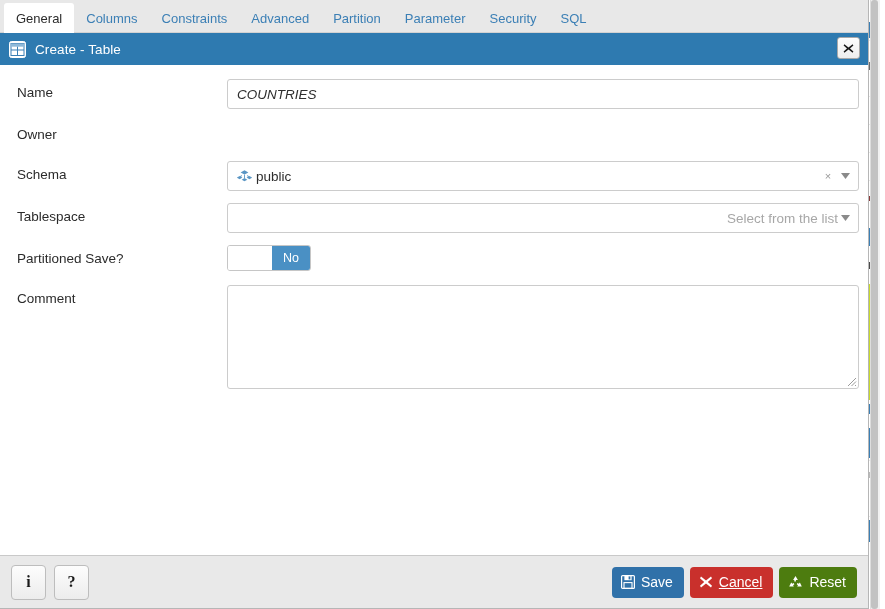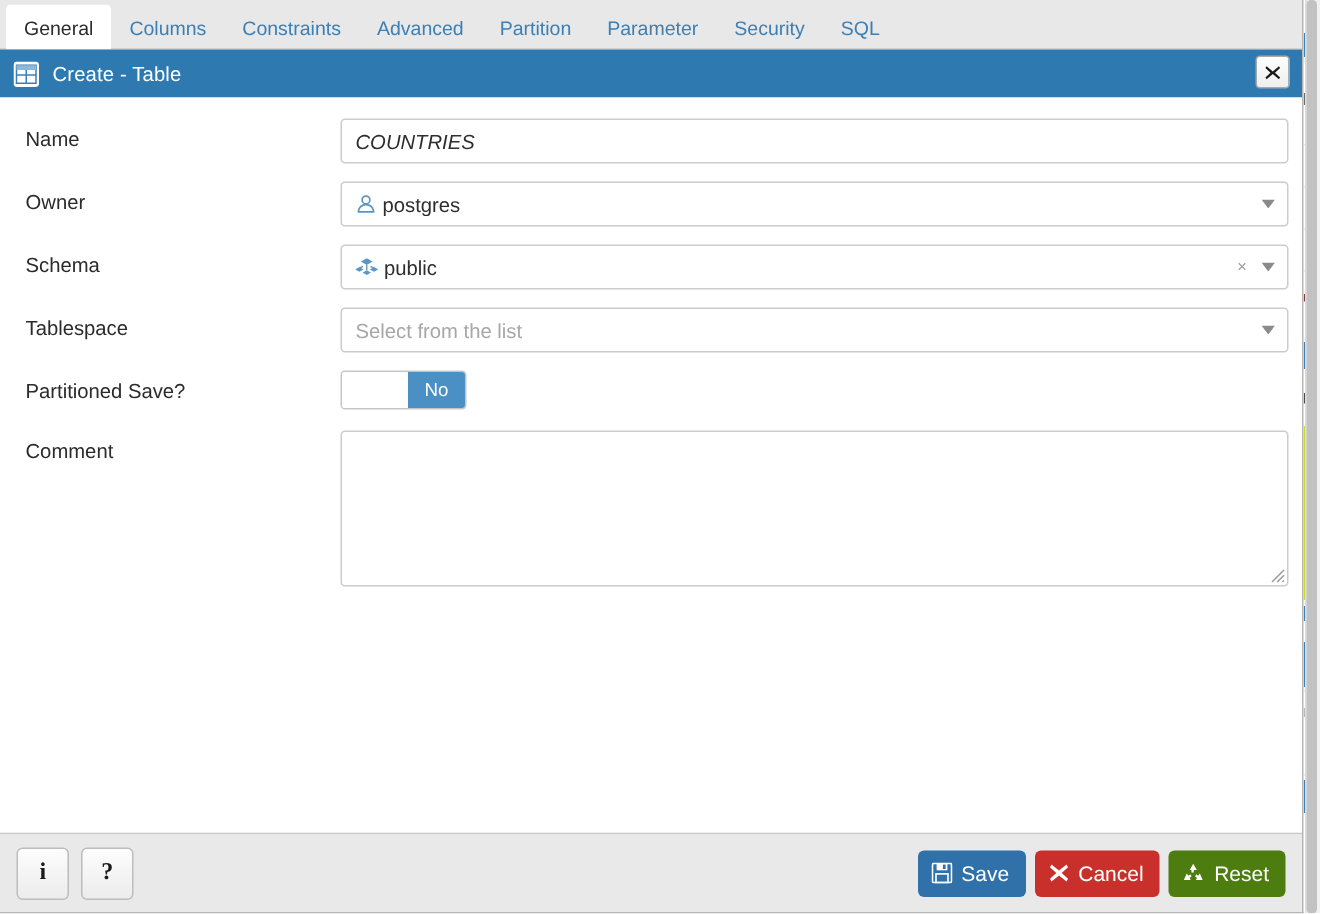--- a/index.html
+++ b/index.html
@@ -214,21 +214,21 @@
     align-items: center;
   }
   .select-icon svg { display: block; }
   .select-value {
     flex: 1 1 auto;
     font-size: 13.5px;
     color: #2e2e2e;
     white-space: nowrap;
     overflow: hidden;
   }
-  .select-value.placeholder { color: #a7a7a7; }
+  .select-value.placeholder { color: #a7a7a7; text-align: right; }
   .select-clear {
     flex: 0 0 auto;
     width: 14px;
     text-align: center;
     font-size: 11px;
     color: #999999;
     margin-right: 3px;
     cursor: pointer;
     line-height: 1;
   }
@@ -332,21 +332,21 @@
     display: flex;
     align-items: center;
     gap: 6px;
     padding: 0 11px 0 9px;
     cursor: pointer;
     box-sizing: border-box;
     white-space: nowrap;
   }
   .action-btn svg { display: block; flex: 0 0 auto; }
   .btn-save   { background: #3071a9; }
-  .btn-cancel { background: #c9302c; }
+  .btn-cancel { background: #c9302c; text-decoration: underline; }
   .btn-reset  { background: #4d7c0f; }
 </style>
 </head>
 <body>
 
 <div id="bg-layer">
   <div class="bg-strip" style="left:869px;">
     <div class="bg-row" style="top:40px;"></div>
     <div class="bg-row" style="top:68px;"></div>
     <div class="bg-row" style="top:96px;"></div>
@@ -409,36 +409,20 @@
 
     <div class="form-row">
       <div class="form-label">Name</div>
       <div class="form-control">
         <input class="txt-input" type="text" value="COUNTRIES" style="">
       </div>
     </div>
 
     <div class="form-row">
       <div class="form-label">Owner</div>
-      <div class="form-control">
-        <div class="select-box">
-          <span class="select-icon">
-            <svg width="14" height="14" viewBox="0 0 14 14">
-              <circle cx="7" cy="4.3" r="2.6" fill="none" stroke="#5b96c4" stroke-width="1.1"></circle>
-              <path d="M1.8 12.2 C2.4 8.6 5.0 7.4 7 7.4 C9 7.4 11.6 8.6 12.2 12.2 Z" fill="none" stroke="#5b96c4" stroke-width="1.1" stroke-linejoin="round"></path>
-            </svg>
-          </span>
-          <span class="select-value">postgres</span>
-          <span class="select-caret">
-            <svg width="9" height="6" viewBox="0 0 9 6">
-                <path d="M0 0 L9 0 L4.5 6 Z" fill="#8a8a8a"></path>
-              </svg>
-          </span>
-        </div>
-      </div>
     </div>
 
     <div class="form-row">
       <div class="form-label">Schema</div>
       <div class="form-control">
         <div class="select-box">
           <span class="select-icon">
             <svg width="15" height="14" viewBox="0 0 15 14">
               <path d="M7.5 1.2 L11.4 3.4 L7.5 5.6 L3.6 3.4 Z" fill="#5b96c4"></path>
               <path d="M2.6 7.0 L5.4 8.6 L2.6 10.2 L-0.2 8.6 Z" fill="#5b96c4"></path>

